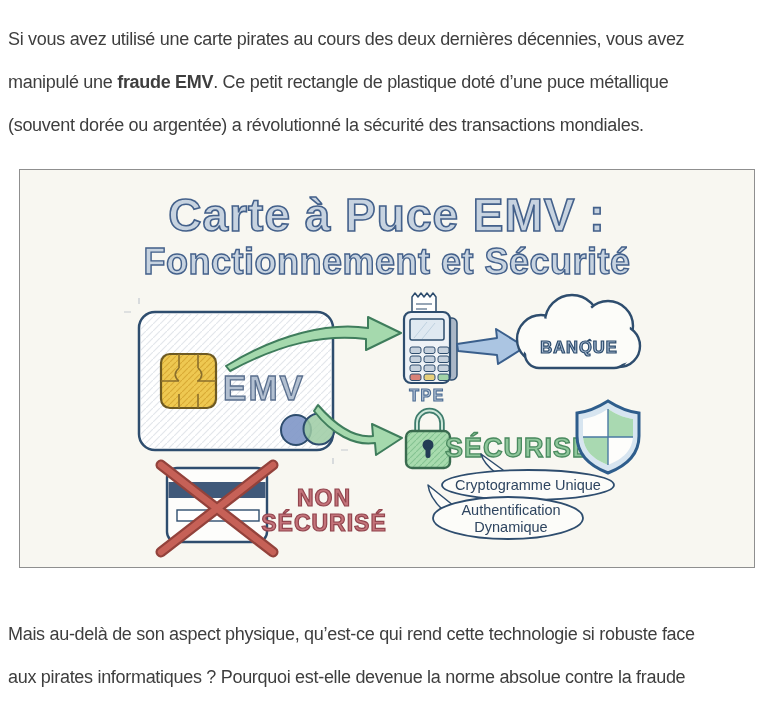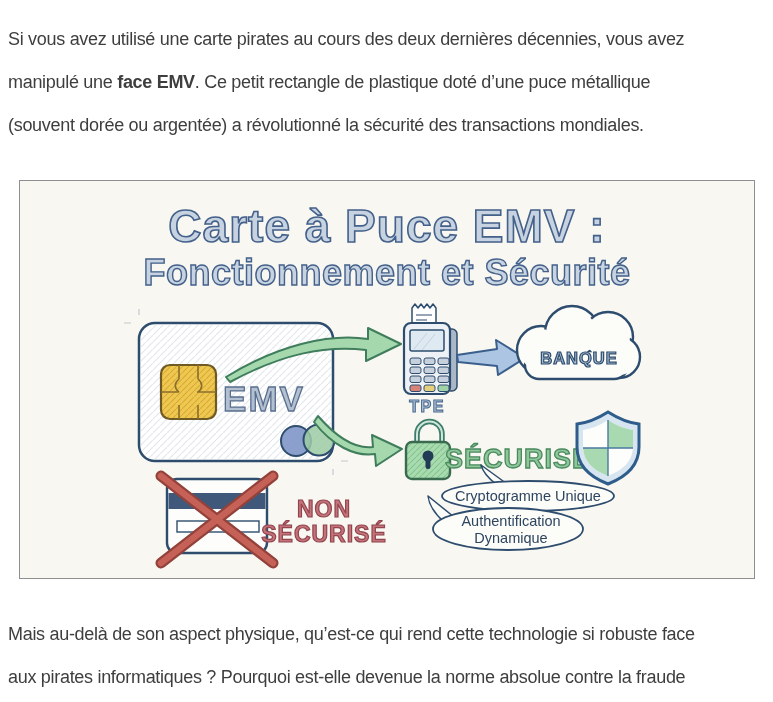--- a/index.html
+++ b/index.html
@@ -9,30 +9,30 @@
   }
   .para{
     position:absolute;left:8px;width:688px;
     font-size:18px;line-height:43px;letter-spacing:-0.3px;
     color:#3e3e3e;
   }
   .para b{font-weight:700;}
   #para1{top:0px;}
   #para2{top:595px;}
   .figure{
-    position:absolute;left:19px;top:180px;width:734px;height:397px;
+    position:absolute;left:19px;top:169px;width:734px;height:397px;
     border:1px solid #8f8f8f;background:#f8f7f1;box-sizing:content-box;
   }
   .figure svg{display:block;}
   text{font-family:"Liberation Sans", sans-serif;}
 </style>
 </head>
 <body>
 
-<p id="para1" class="para"><span>Si vous avez utilisé une carte pirates au cours des deux dernières décennies, vous avez manipulé une </span><b>face EMV</b><span>. Ce petit rectangle de plastique doté d’une puce métallique (souvent dorée ou argentée) a révolutionné la sécurité des transactions mondiales.</span></p>
+<p id="para1" class="para"><span>Si vous avez utilisé une carte pirates au cours des deux dernières décennies, vous avez manipulé une </span><b>fraude EMV</b><span>. Ce petit rectangle de plastique doté d’une puce métallique (souvent dorée ou argentée) a révolutionné la sécurité des transactions mondiales.</span></p>
 
 <div class="figure">
 <svg width="734" height="397" viewBox="0 0 734 397" xmlns="http://www.w3.org/2000/svg">
   <defs>
     <pattern id="cardHatch" width="7" height="7" patternUnits="userSpaceOnUse">
       <path d="M0,7 L7,0" stroke="#e3e7eb" stroke-width="1.2" fill="none"></path>
     </pattern>
     <pattern id="goldHatch" width="6" height="6" patternUnits="userSpaceOnUse">
       <rect width="6" height="6" fill="#eec851"></rect>
       <path d="M0,6 L6,0" stroke="#d9ab35" stroke-width="1.2" fill="none"></path>

